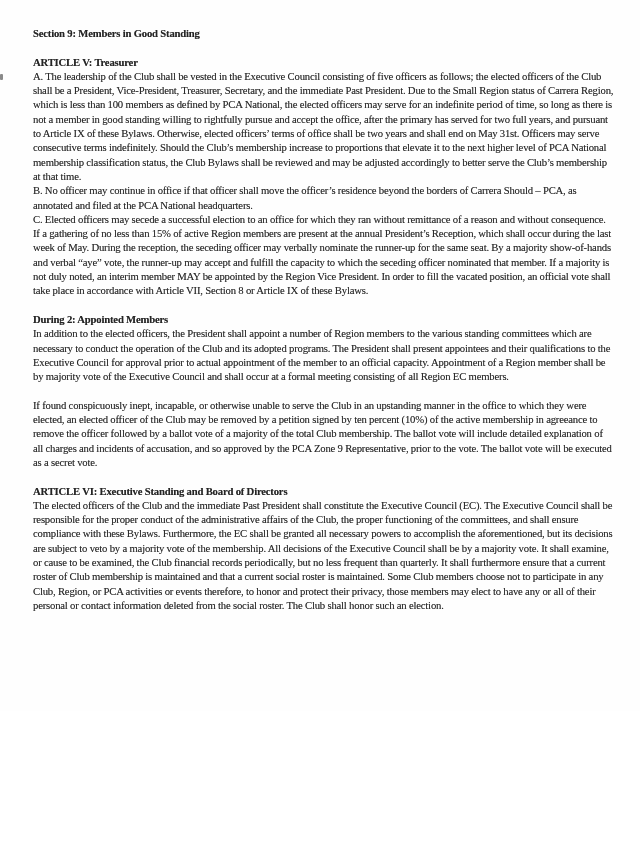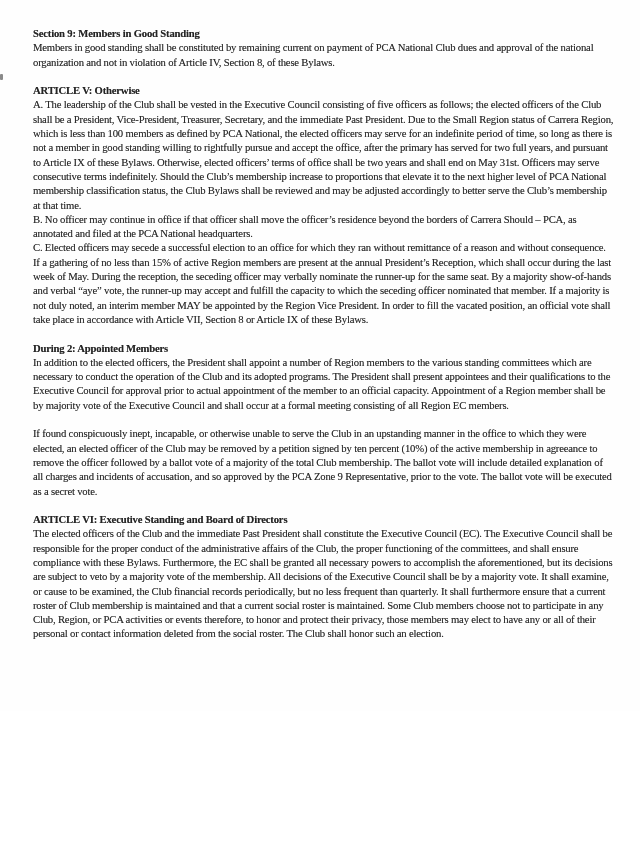--- a/index.html
+++ b/index.html
@@ -55,25 +55,24 @@
   }
 </style>
 </head>
 <body>
 
 <div class="page">
   <span class="scan-speck"></span>
 
   <section class="block">
     <h2 class="doc-heading">Section 9: Members in Good Standing</h2>
-    <p class="doc-para">Members in good standing shall be constituted by remaining current on payment of PCA National Club dues and approval of the national organization and not in violation of Article IV, Section 8, of these Bylaws.</p>
   </section>
 
   <section class="block">
-    <h2 class="doc-heading">ARTICLE V: Otherwise</h2>
+    <h2 class="doc-heading">ARTICLE V: Treasurer</h2>
     <p class="doc-para">A. The leadership of the Club shall be vested in the Executive Council consisting of five officers as follows; the elected officers of the Club shall be a President, Vice-President, Treasurer, Secretary, and the immediate Past President.  Due to the Small Region status of Carrera Region, which is less than 100 members as defined by PCA National, the elected officers may serve for an indefinite period of time, so long as there is not a member in good standing willing to rightfully pursue and accept the office, after the primary has served for two full years, and pursuant to Article IX of these Bylaws.  Otherwise, elected officers’ terms of office shall be two years and shall end on May 31st.  Officers may serve consecutive terms indefinitely.  Should the Club’s membership increase to proportions that elevate it to the next higher level of PCA National membership classification status, the Club Bylaws shall be reviewed and may be adjusted accordingly to better serve the Club’s membership at that time.</p>
     <p class="doc-para">B. No officer may continue in office if that officer shall move the officer’s residence beyond the borders of Carrera Should – PCA, as annotated and filed at the PCA National headquarters.</p>
     <p class="doc-para">C. Elected officers may secede a successful election to an office for which they ran without remittance of a reason and without consequence.  If a gathering of no less than 15% of active Region members are present at the annual President’s Reception, which shall occur during the last week of May.  During the reception, the seceding officer may verbally nominate the runner-up for the same seat.  By a majority show-of-hands and verbal “aye” vote, the runner-up may accept and fulfill the capacity to which the seceding officer nominated that member.  If a majority is not duly noted, an interim member MAY be appointed by the Region Vice President.  In order to fill the vacated position, an official vote shall take place in accordance with Article VII, Section 8 or Article IX of these Bylaws.</p>
   </section>
 
   <section class="block">
     <h2 class="doc-heading">During 2: Appointed Members</h2>
     <p class="doc-para">In addition to the elected officers, the President shall appoint a number of Region members to the various standing committees which are necessary to conduct the operation of the Club and its adopted programs.  The President shall present appointees and their qualifications to the Executive Council for approval prior to actual appointment of the member to an official capacity.  Appointment of a Region member shall be by majority vote of the Executive Council and shall occur at a formal meeting consisting of all Region EC members.</p>
   </section>
 

